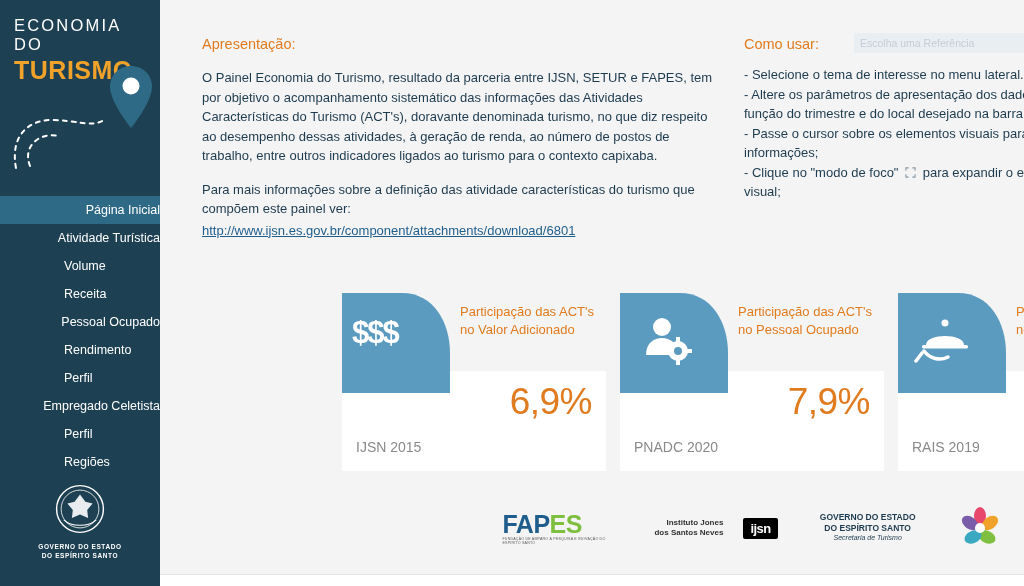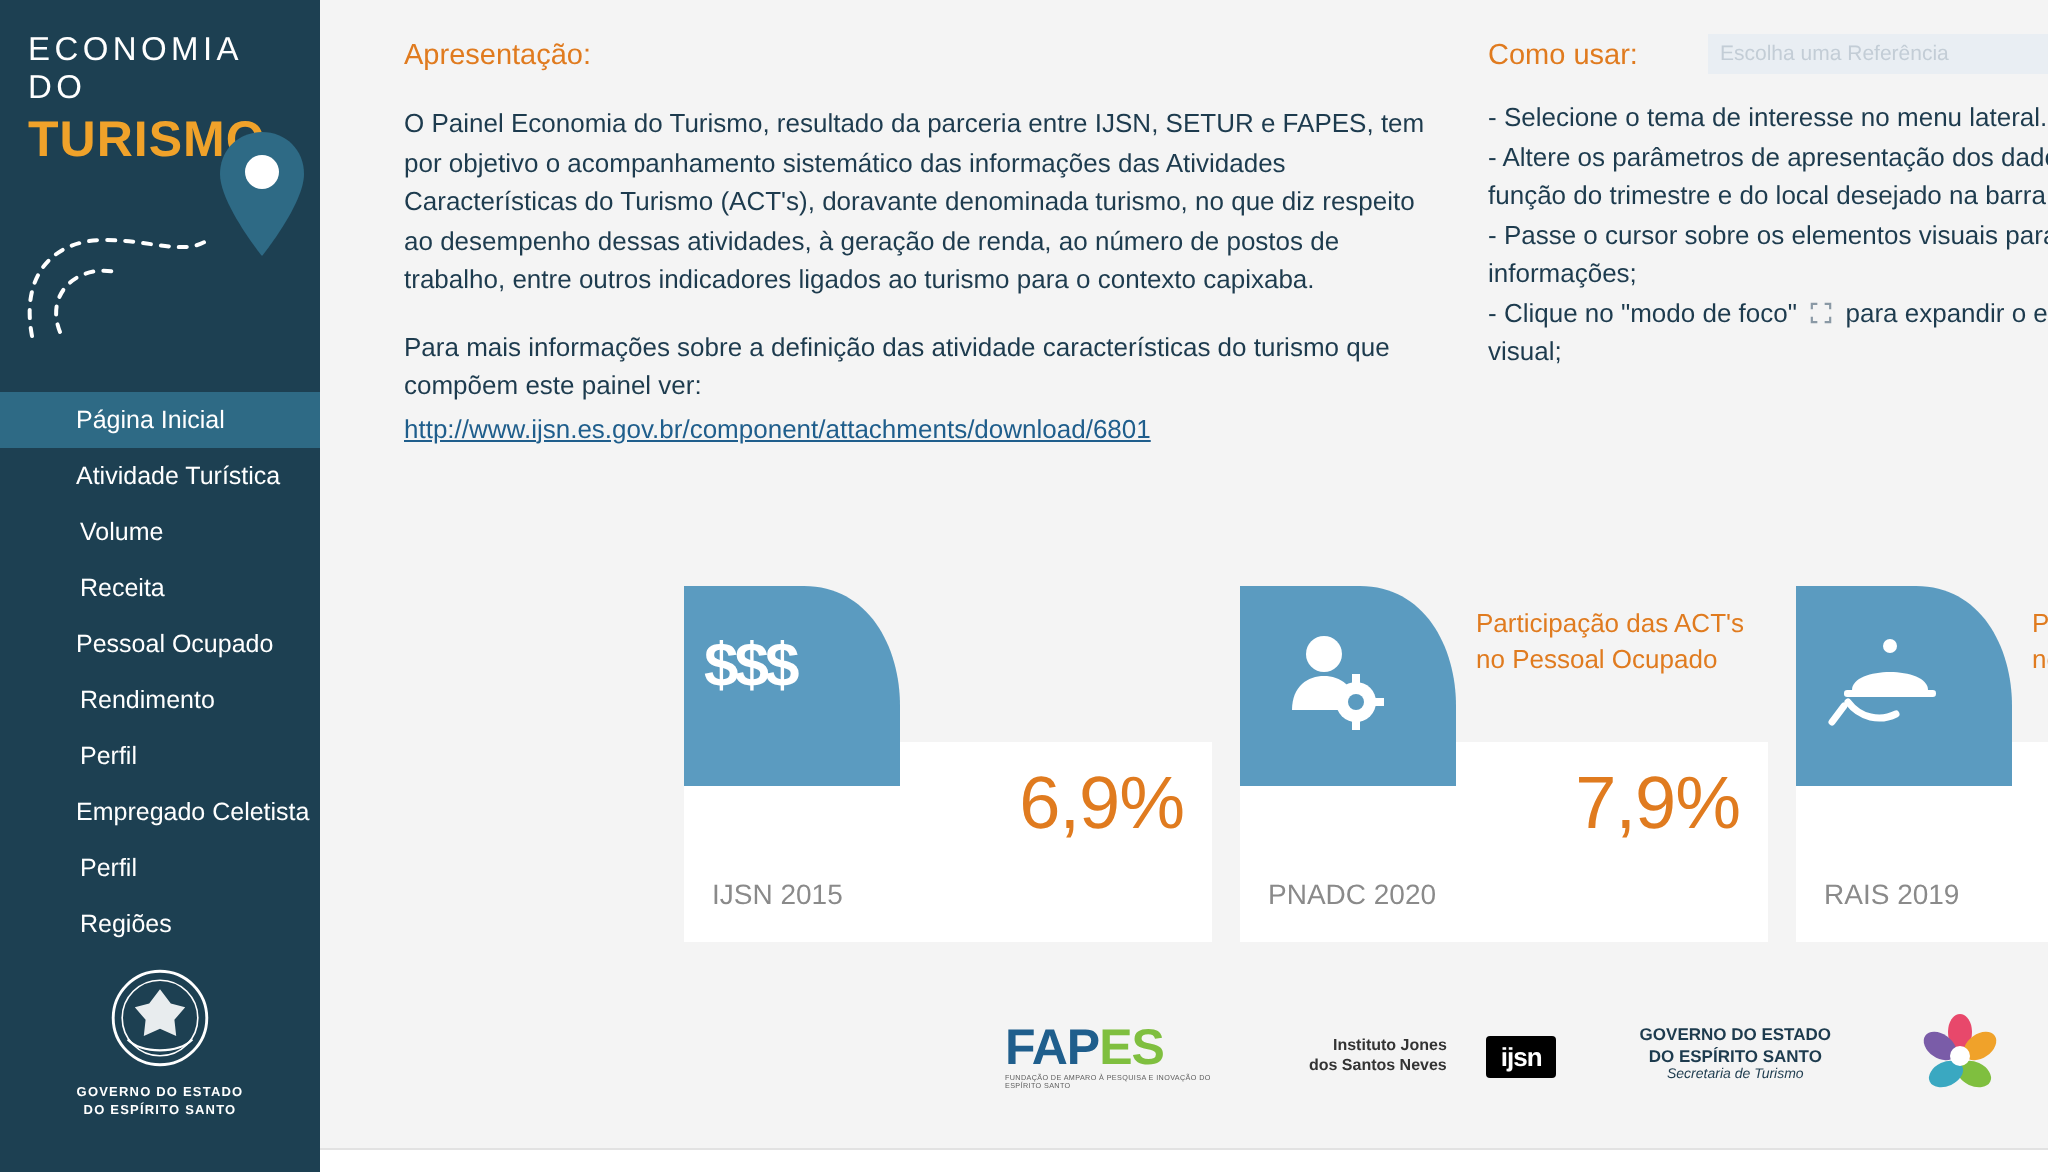--- a/index.html
+++ b/index.html
@@ -58,22 +58,22 @@
     line-height: 28px;
     font-size: 12.5px;
     color: #ffffff;
     padding-left: 22px;
     white-space: nowrap;
   }
   .menu-item.active {
     background: #2e6a85;
     color: #ffffff;
   }
-  .menu-item.lvl1 { padding-left: 38px; }
-  .menu-item.lvl2 { padding-left: 40px; }
+  .menu-item.lvl1 { padding-left: 38px; text-align: right; }
+  .menu-item.lvl2 { padding-left: 64px; }
 
   .gov-brand {
     position: absolute;
     left: 0; bottom: 26px;
     width: 160px;
     text-align: center;
   }
   .gov-seal {
     width: 54px; height: 54px;
     margin: 0 auto 6px auto;
@@ -114,21 +114,21 @@
     width: 520px;
   }
   .col-right {
     position: absolute;
     left: 584px; top: 20px;
     width: 340px;
   }
   .sec-title {
     color: #e07b1f;
     font-size: 14.5px;
-    margin: 0 0 16px 0;
+    margin: 16px 0 16px 0;
     font-weight: normal;
   }
   .sec-title.right { margin-bottom: 13px; }
   .para {
     color: #1d3b4e;
     font-size: 13px;
     line-height: 19.5px;
     margin: 0 0 14px 0;
   }
   .para.tight { margin-bottom: 2px; }
@@ -358,20 +358,21 @@
       <div class="cards">
 
         <div class="card">
           <div class="card-white"></div>
           <div class="card-fan">
             <svg width="110" height="100" viewBox="0 0 110 100">
               <path d="M0 0 L60 0 C 92 0, 108 30, 108 60 L108 100 L0 100 Z" fill="#5b9bc0"></path>
             </svg>
           </div>
           <div class="dollars">$$$</div>
+          <div class="card-title">Participação das ACT's no Valor Adicionado</div>
           <div class="card-value">6,9%</div>
           <div class="card-source">IJSN 2015</div>
         </div>
 
         <div class="card">
           <div class="card-white"></div>
           <div class="card-fan">
             <svg width="110" height="100" viewBox="0 0 110 100">
               <path d="M0 0 L60 0 C 92 0, 108 30, 108 60 L108 100 L0 100 Z" fill="#5b9bc0"></path>
             </svg>

